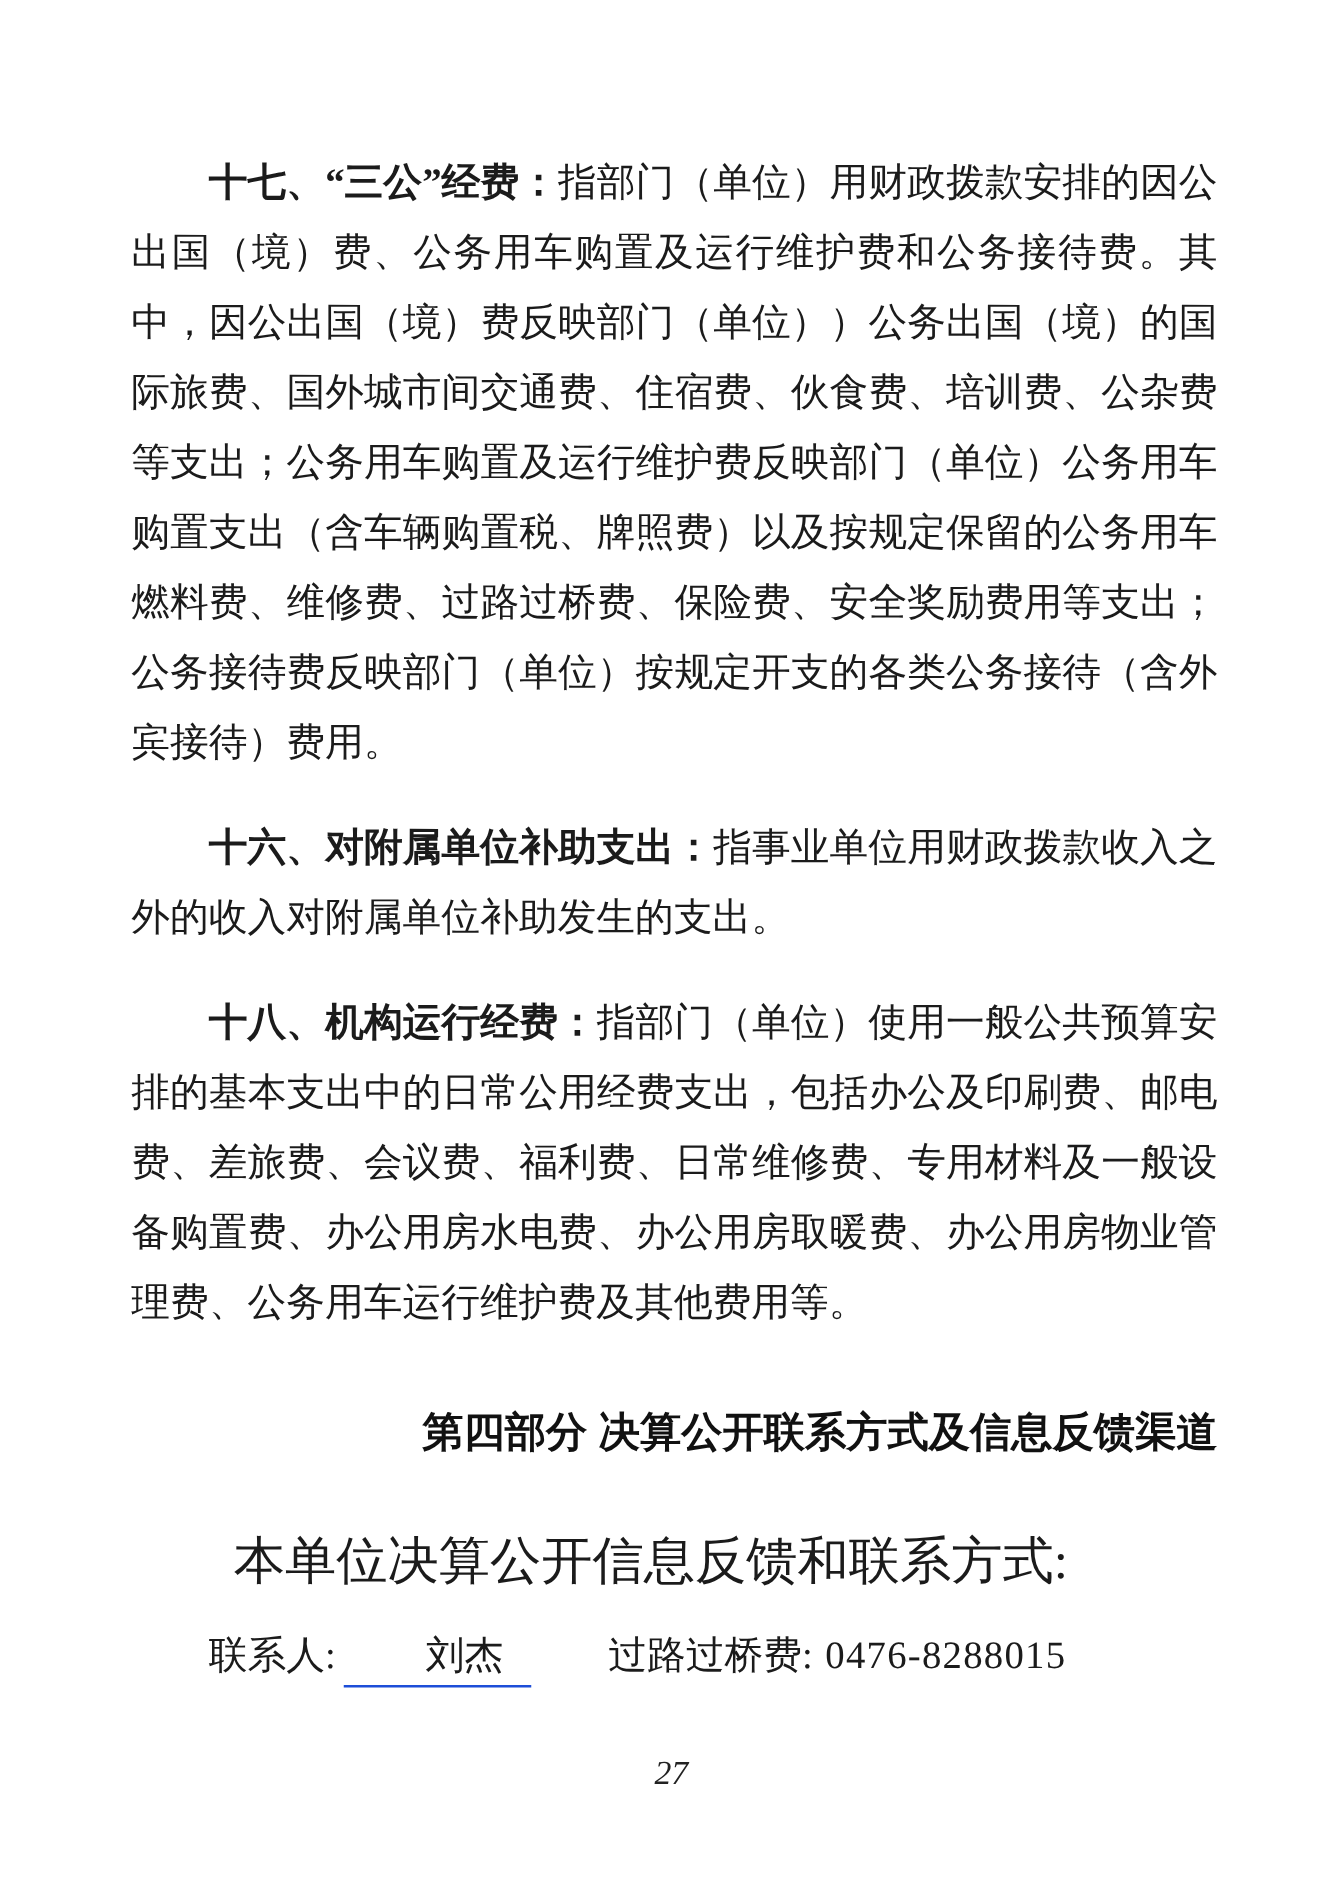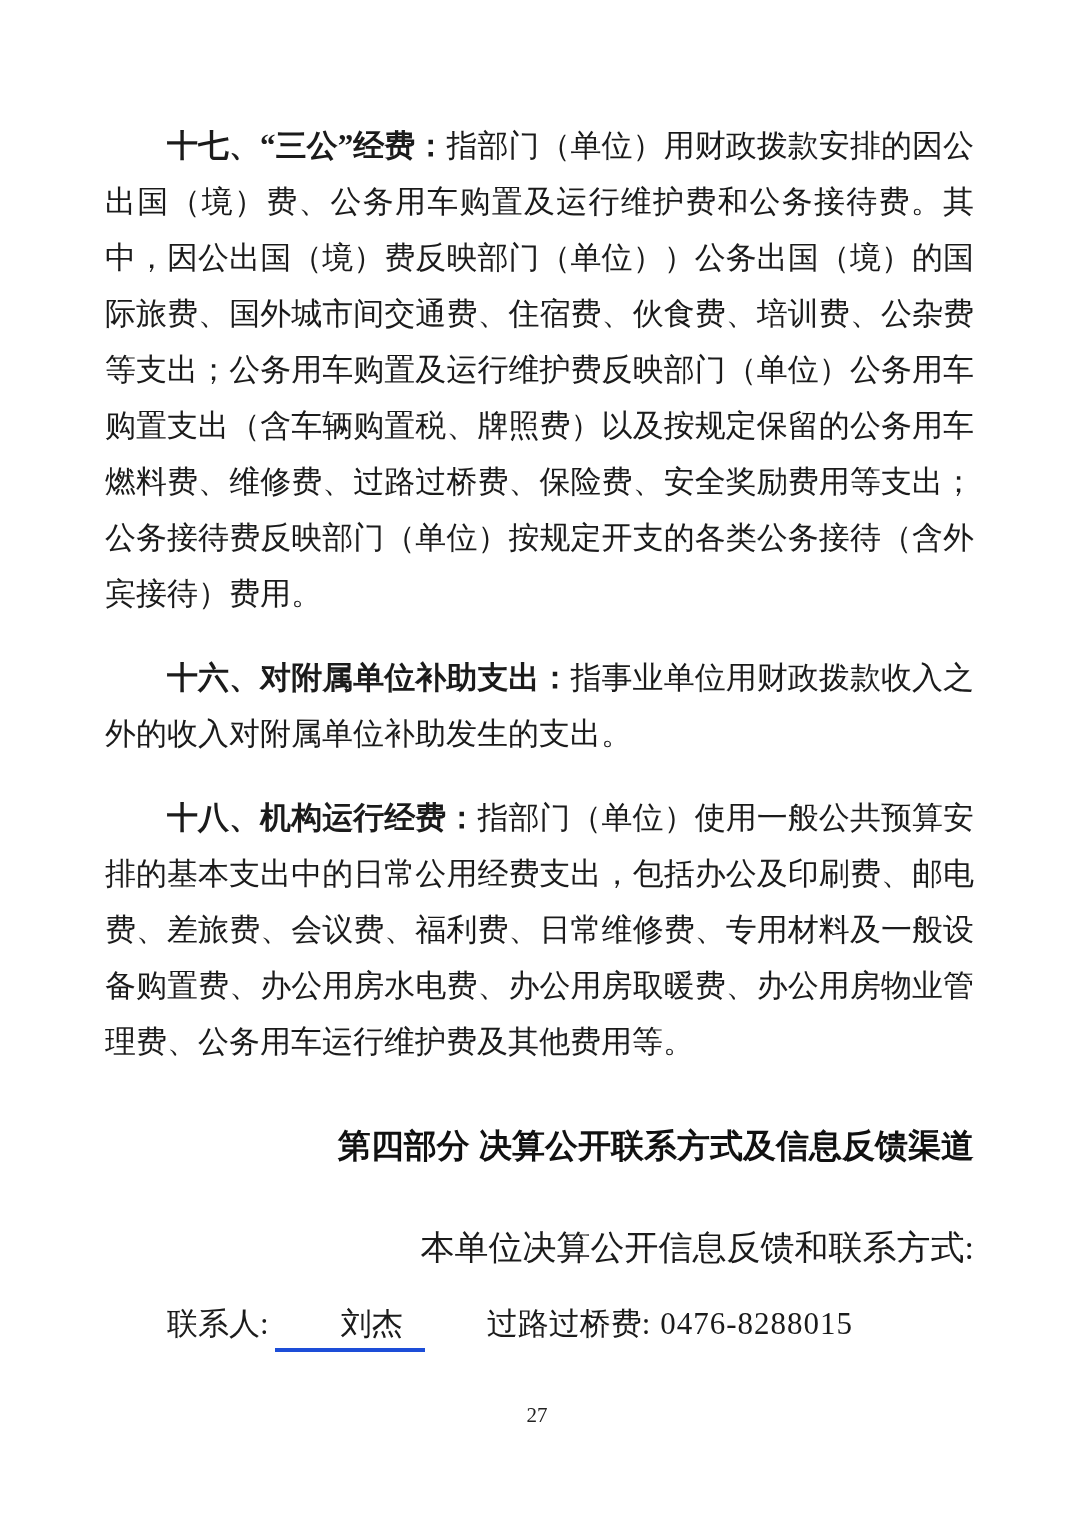--- a/index.html
+++ b/index.html
@@ -32,57 +32,57 @@
   .section-heading {
     font-family: "Liberation Sans", "DejaVu Sans", sans-serif;
     font-weight: bold;
     font-size: 33px;
     line-height: 44px;
     text-align: right;
     margin: 54px 0 0 0;
     color: #111111;
   }
   .contact-intro {
-    font-size: 34px;
+    font-size: 41px;
     line-height: 44px;
     text-indent: 2em;
     margin: 58px 0 0 0;
-    text-align: right;
   }
   .contact-line {
     font-size: 31px;
     line-height: 44px;
     text-indent: 2em;
     margin: 32px 0 0 0;
     white-space: nowrap;
   }
   .underlined-name {
     display: inline-block;
-    border-bottom: 4px solid #1d4ed8;
+    border-bottom: 2px solid #1d4ed8;
     padding: 0 22px 2px 4px;
     margin-left: 6px;
   }
   .contact-gap {
     display: inline-block;
     width: 62px;
   }
   .phone-number {
     font-family: "Liberation Serif", "DejaVu Serif", serif;
     letter-spacing: 1px;
     margin-left: 10px;
     margin-top: 39px;
   }
   .page-number {
     position: absolute;
     top: 1403px;
     left: 0;
     width: 100%;
     text-align: center;
-    font-size: 21px;
+    font-size: 27px;
     color: #222222;
+    font-style: italic;
   }
 </style>
 </head>
 <body>
 
 <div class="doc">
 
   <p class="para">
     <span class="lead">十七、“三公”经费：</span><span>指部门（单位）用财政拨款安排的因公出国（境）费、公务用车购置及运行维护费和公务接待费。其中，因公出国（境）费反映部门（单位））公务出国（境）的国际旅费、国外城市间交通费、住宿费、伙食费、培训费、公杂费等支出；公务用车购置及运行维护费反映部门（单位）公务用车购置支出（含车辆购置税、牌照费）以及按规定保留的公务用车燃料费、维修费、过路过桥费、保险费、安全奖励费用等支出；公务接待费反映部门（单位）按规定开支的各类公务接待（含外宾接待）费用。</span>
   </p>

